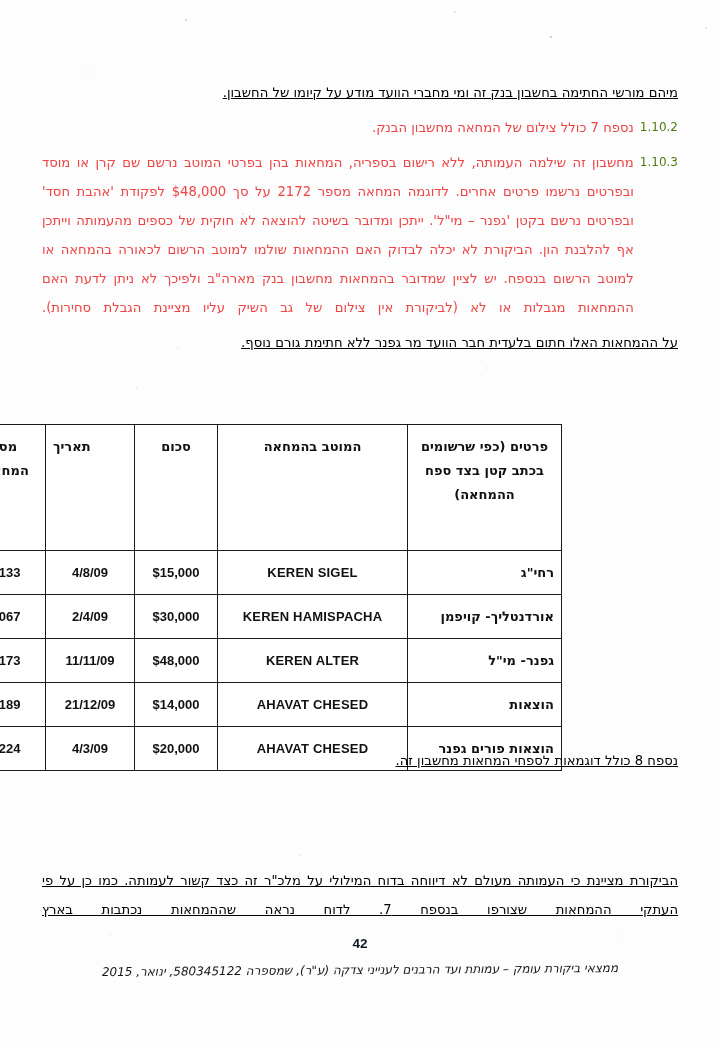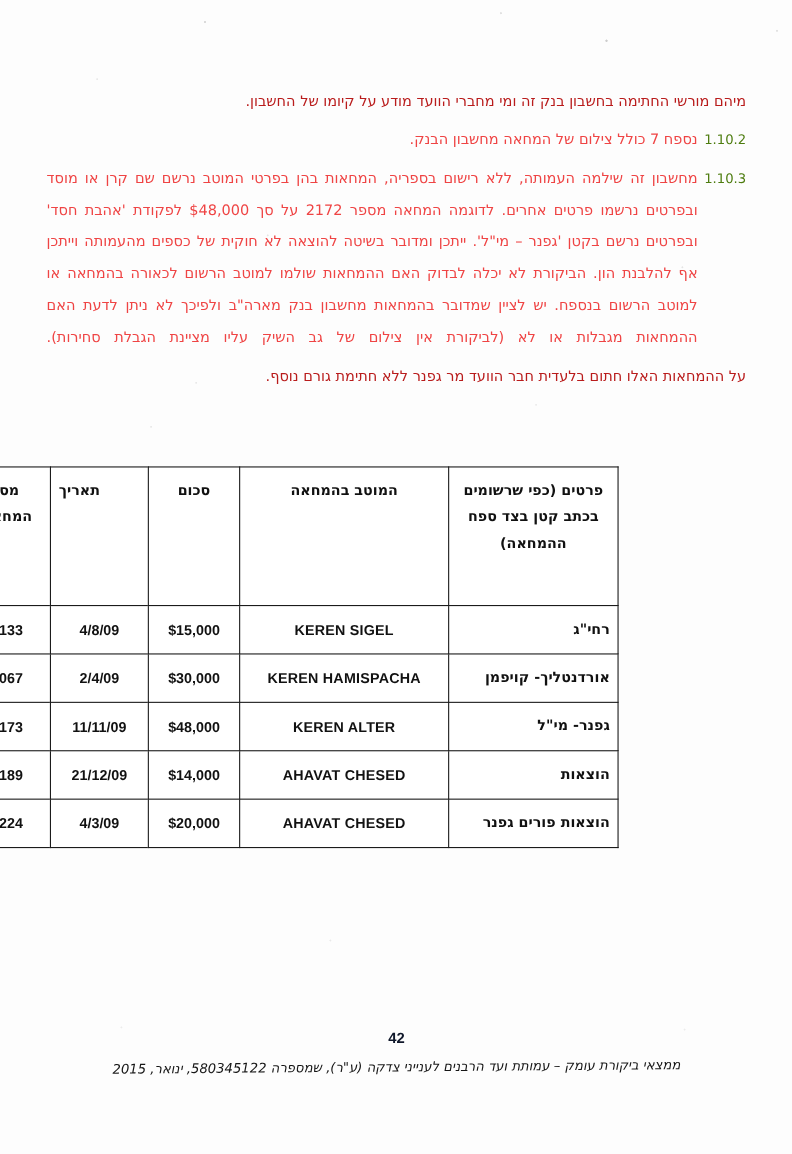--- a/index.html
+++ b/index.html
@@ -42,22 +42,23 @@
       radial-gradient(circle at 622px 936px, rgba(140,140,140,0.3) 0.5px, transparent 1.2px),
       radial-gradient(circle at 110px 934px, rgba(140,140,140,0.3) 0.5px, transparent 1.2px);
   }
 
   
   .para {
     font-size: 13.2px;
     line-height: 29px;
     text-align: justify;
     text-align-last: right;
-    color: #b91c1c;
+    color: #000000;
     margin: 0;
+    text-decoration: underline;
   }
 
   .block-plain {
     position: absolute;
     right: 42px;
     left: 42px;
   }
 
   
   .clause {
@@ -255,20 +256,26 @@
           <td class="col-details">הוצאות פורים גפנר</td>
           <td class="col-payee">AHAVAT CHESED</td>
           <td class="col-amount">$20,000</td>
           <td class="col-date">4/3/09</td>
           <td class="col-num">2224</td>
         </tr>
       </tbody>
     </table>
   </div>
 
-
-
+  <div class="block-plain" style="top: 746px;">
+    <p class="para indent-right">נספח 8 כולל דוגמאות לספחי המחאות מחשבון זה.</p>
+  </div>
+
+
+  <div class="block-plain" style="top: 866px;">
+    <p class="para" style="text-align-last: justify;">הביקורת מציינת כי העמותה מעולם לא דיווחה בדוח המילולי על מלכ"ר זה כצד קשור לעמותה. כמו כן על פי העתקי ההמחאות שצורפו בנספח 7. לדוח נראה שההמחאות נכתבות בארץ</p>
+  </div>
 
   <div class="page-number">42</div>
 
   <div class="footer-note">ממצאי ביקורת עומק – עמותת ועד הרבנים לענייני צדקה (ע"ר), שמספרה 580345122, ינואר, 2015</div>
 
 </div>
 
 </body></html>

